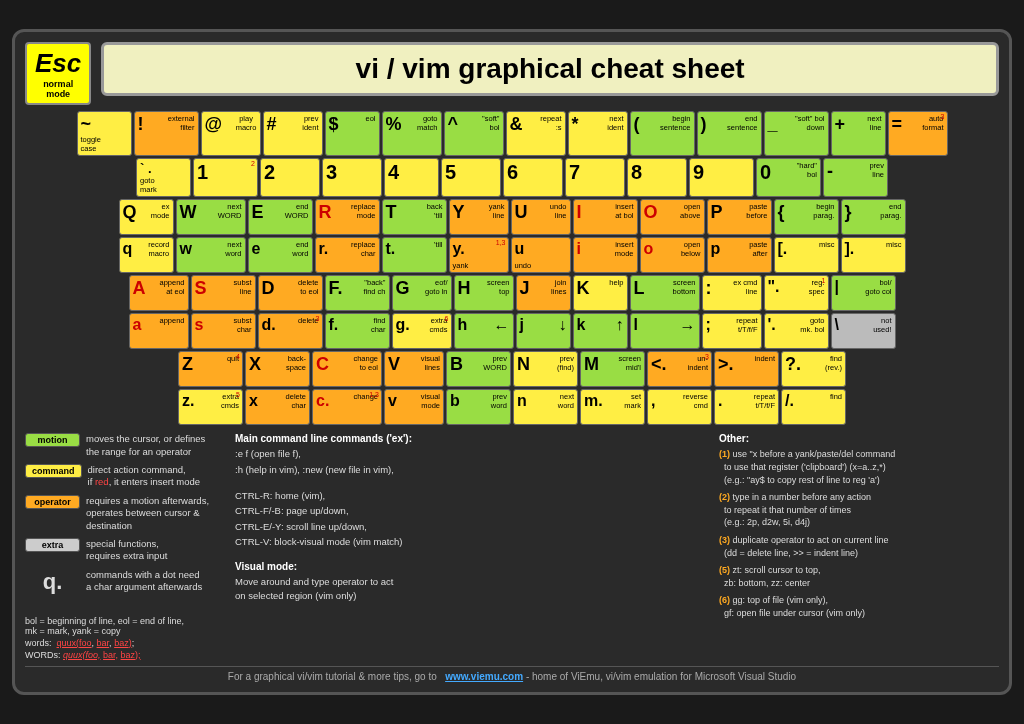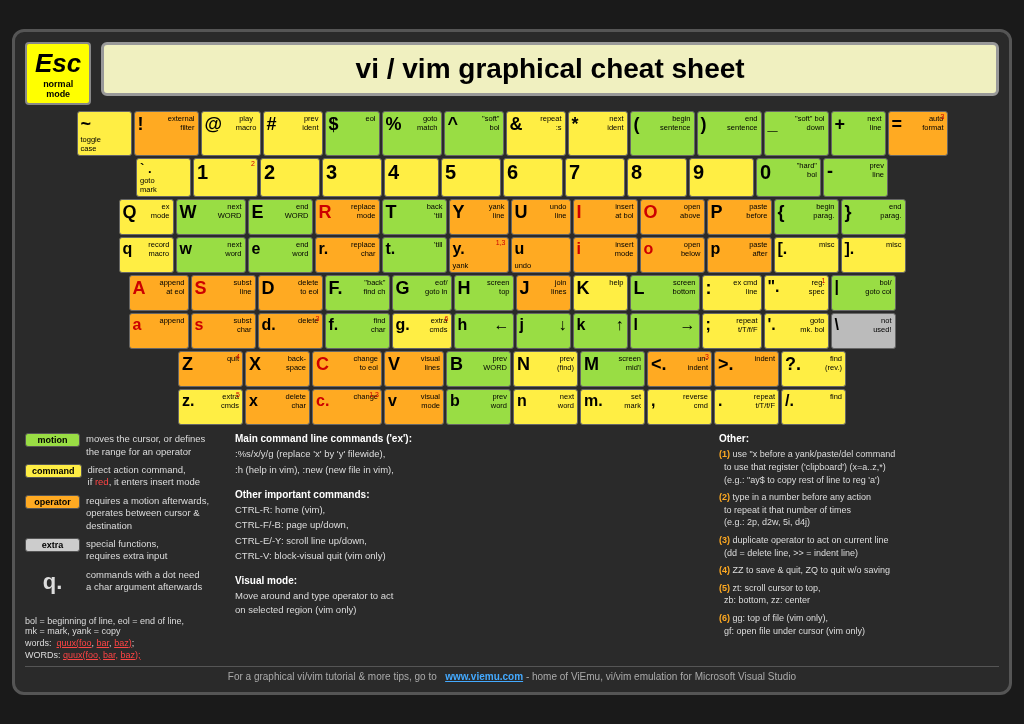--- a/index.html
+++ b/index.html
@@ -810,57 +810,53 @@
         </div>
         <div class="legend-item">
           <div style="font-size:22px;font-weight:bold;color:#ddd;flex-shrink:0;width:55px;text-align:center;">q.</div>
           <div class="legend-text">commands with a dot need<br>a char argument afterwards</div>
         </div>
         <div class="bol-line">bol = beginning of line, eol = end of line,<br>mk = mark, yank = copy</div>
         <div class="words-line">
           <span style="color:#ddd;">words:&nbsp;&nbsp;</span><span style="color:#ff4444;text-decoration:underline;">quux(</span><span style="color:#ff4444;text-decoration:underline;">foo</span><span style="color:#ddd;">,</span> <span style="color:#ff4444;text-decoration:underline;">bar</span><span style="color:#ddd;">,</span> <span style="color:#ff4444;text-decoration:underline;">baz</span><span style="color:#ff4444;text-decoration:underline;">)</span><span style="color:#ddd;">;</span>
         </div>
         <div class="words-line">
-          <span style="color:#ddd;">WORDs: </span><span style="color:#ff4444;text-decoration:underline;">quux(foo,</span> <span style="color:#ff4444;text-decoration:underline;">bar,</span> <span style="color:#ff4444;text-decoration:underline;">baz);</span>
+          <span style="color:#ddd;">WORDs: </span><span style="color:#ff4444;text-decoration:underline;font-style:italic;">quux(foo,</span> <span style="color:#ff4444;text-decoration:underline;">bar,</span> <span style="color:#ff4444;text-decoration:underline;">baz);</span>
         </div>
       </div>
 
       <div class="cmd-col">
         <h3>Main command line commands ('ex'):</h3>
-        <p>:%s/x/y/g (replace 'x' by 'y' filewide),</p>
+        <p>:e f (open file f),</p>
         <p>:h (help in vim), :new (new file in vim),</p>
         <br>
-        <h3>Other important commands:</h3>
         <p>CTRL-R: home (vim),</p>
         <p>CTRL-F/-B: page up/down,</p>
         <p>CTRL-E/-Y: scroll line up/down,</p>
-        <p>CTRL-V: block-visual quit (vim only)</p>
+        <p>CTRL-V: block-visual mode (vim match)</p>
         <br>
         <h3>Visual mode:</h3>
         <p>Move around and type operator to act<br>on selected region (vim only)</p>
       </div>
 
       <div class="notes-col">
         <h3>Other:</h3>
         <div class="note-item">
           <span class="note-num">(1)</span> use "x before a yank/paste/del command<br>
           &nbsp;&nbsp;to use that register ('clipboard') (x=a..z,*)<br>
           &nbsp;&nbsp;(e.g.: "ay$ to copy rest of line to reg 'a')
         </div>
         <div class="note-item">
           <span class="note-num">(2)</span> type in a number before any action<br>
           &nbsp;&nbsp;to repeat it that number of times<br>
           &nbsp;&nbsp;(e.g.: 2p, d2w, 5i, d4j)
         </div>
         <div class="note-item">
           <span class="note-num">(3)</span> duplicate operator to act on current line<br>
           &nbsp;&nbsp;(dd = delete line, &gt;&gt; = indent line)
-        </div>
-        <div class="note-item">
-          <span class="note-num">(4)</span> ZZ to save &amp; quit, ZQ to quit w/o saving
         </div>
         <div class="note-item">
           <span class="note-num">(5)</span> zt: scroll cursor to top,<br>
           &nbsp;&nbsp;zb: bottom, zz: center
         </div>
         <div class="note-item">
           <span class="note-num">(6)</span> gg: top of file (vim only),<br>
           &nbsp;&nbsp;gf: open file under cursor (vim only)
         </div>
       </div>

